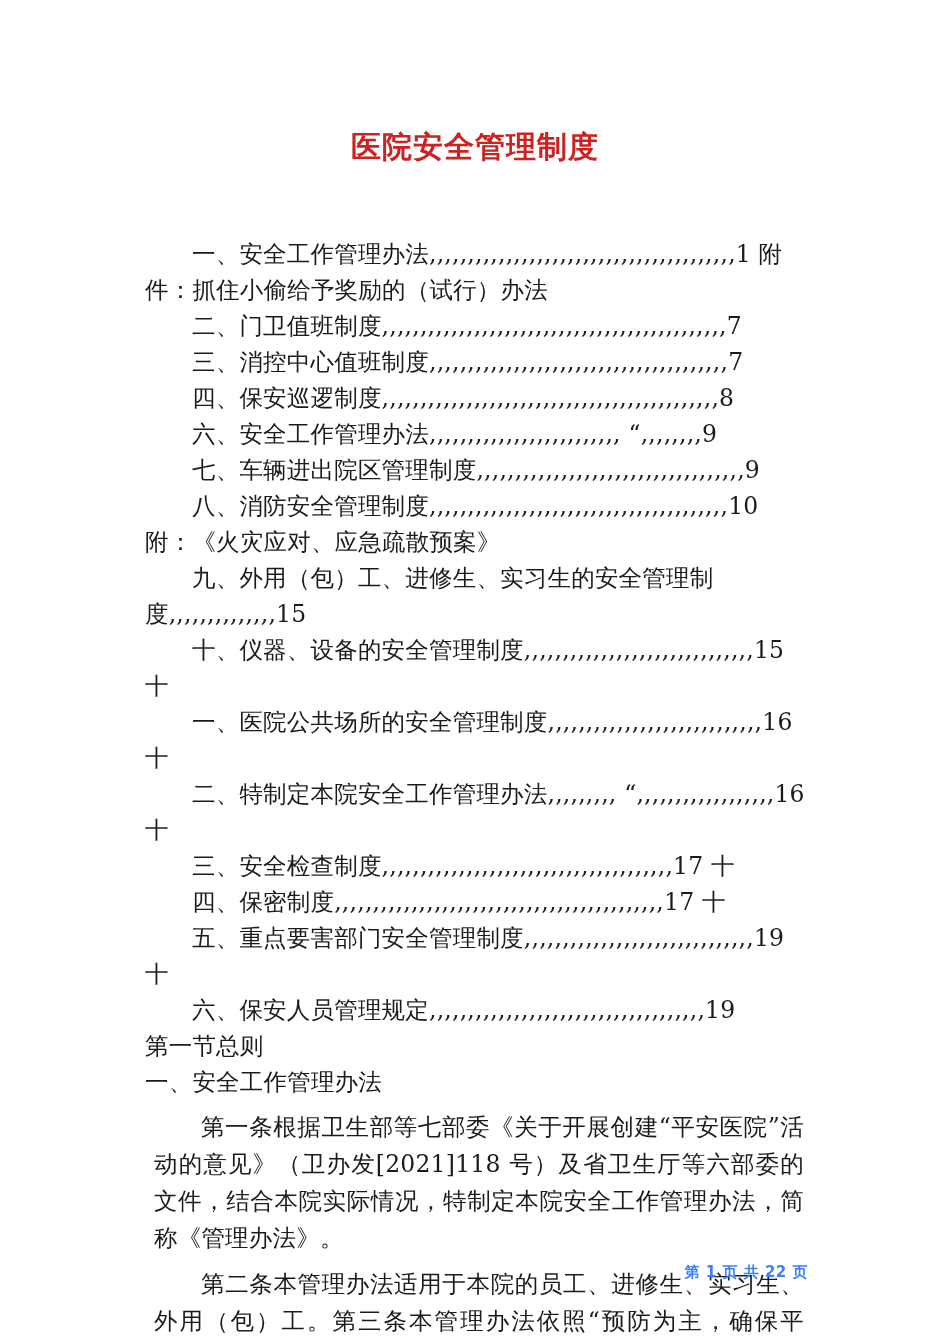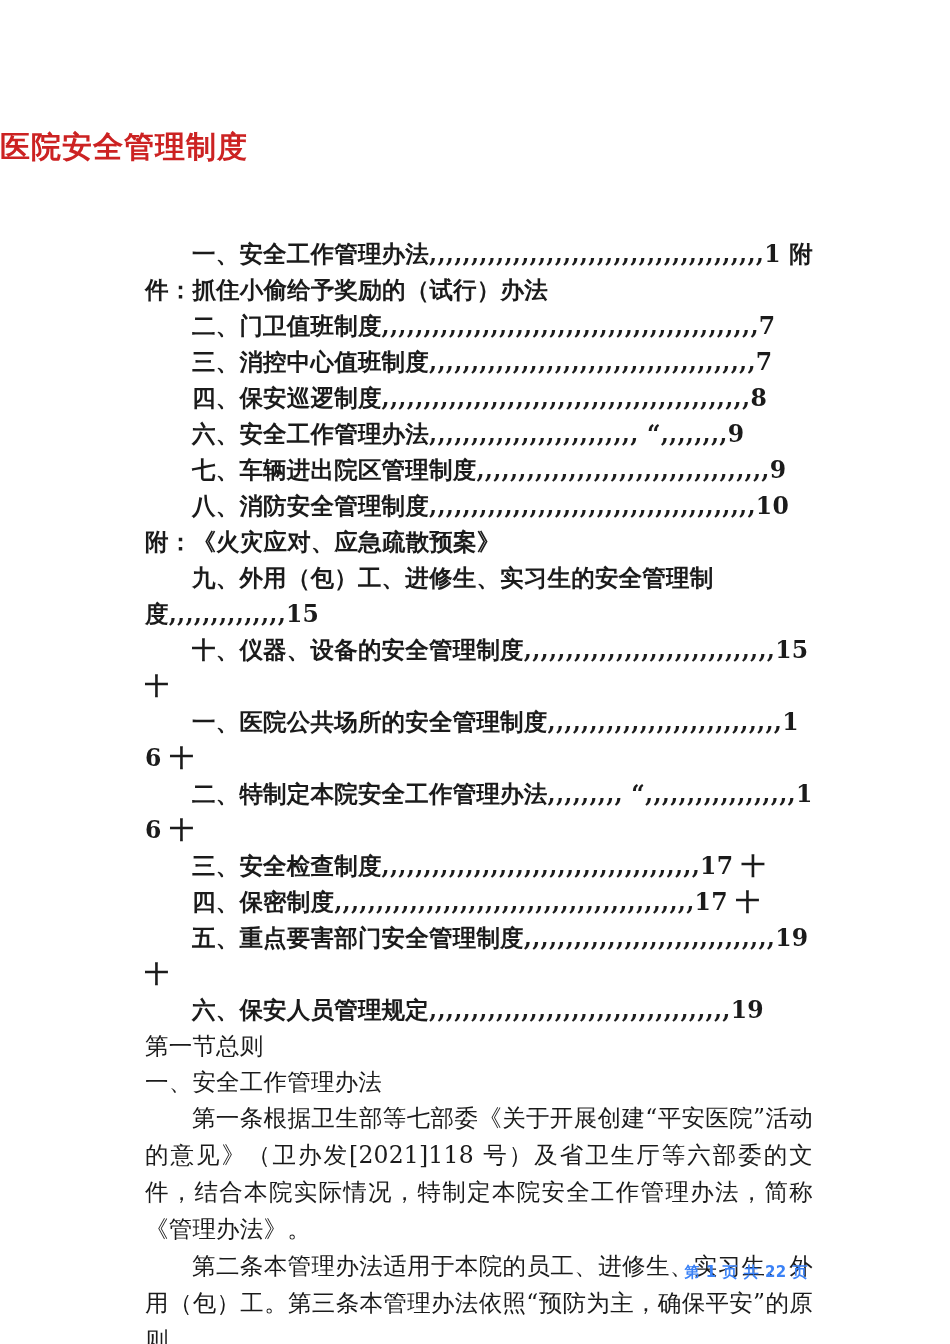--- a/index.html
+++ b/index.html
@@ -15,20 +15,21 @@
     margin: 0 auto;
     overflow: hidden;
     font-family: "DejaVu Serif", "Liberation Serif", serif;
     color: #1b1b1b;
   }
   .doc-title {
     position: absolute;
     left: 0;
     right: 0;
     top: 128px;
+    text-align: center;
     font-family: "DejaVu Sans", "Liberation Sans", sans-serif;
     font-size: 30px;
     font-weight: bold;
     letter-spacing: 1px;
     color: #cc2222;
     line-height: 1.25;
   }
   .body-block {
     position: absolute;
     left: 145px;
@@ -37,31 +38,30 @@
   }
   .toc-entry {
     font-size: 23.5px;
     line-height: 36px;
     white-space: pre-wrap;
     word-break: break-all;
     letter-spacing: 0.2px;
   }
   .toc-entry.hang {
     text-indent: 2em;
-    font-weight: bold;
   }
   .para {
     font-size: 23.5px;
     line-height: 37px;
     text-align: justify;
     text-justify: inter-character;
     text-indent: 2em;
     word-break: break-all;
     letter-spacing: 0.2px;
-    margin: 0;
+    margin: 9px;
   }
   .plain {
     font-size: 23.5px;
     line-height: 36px;
     text-indent: 0;
     word-break: break-all;
     letter-spacing: 0.2px;
     margin: 0;
   }
   .footer {

